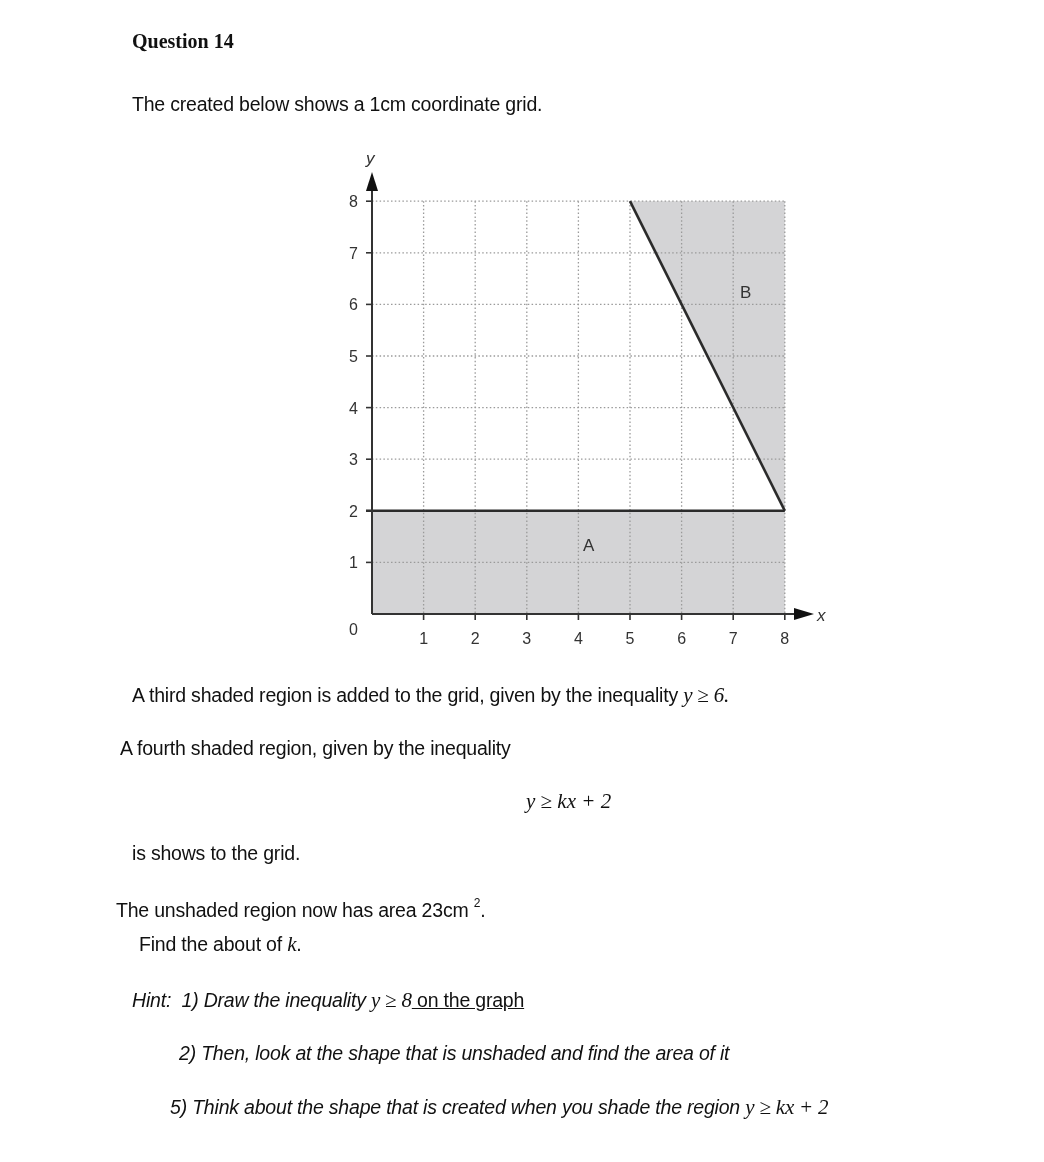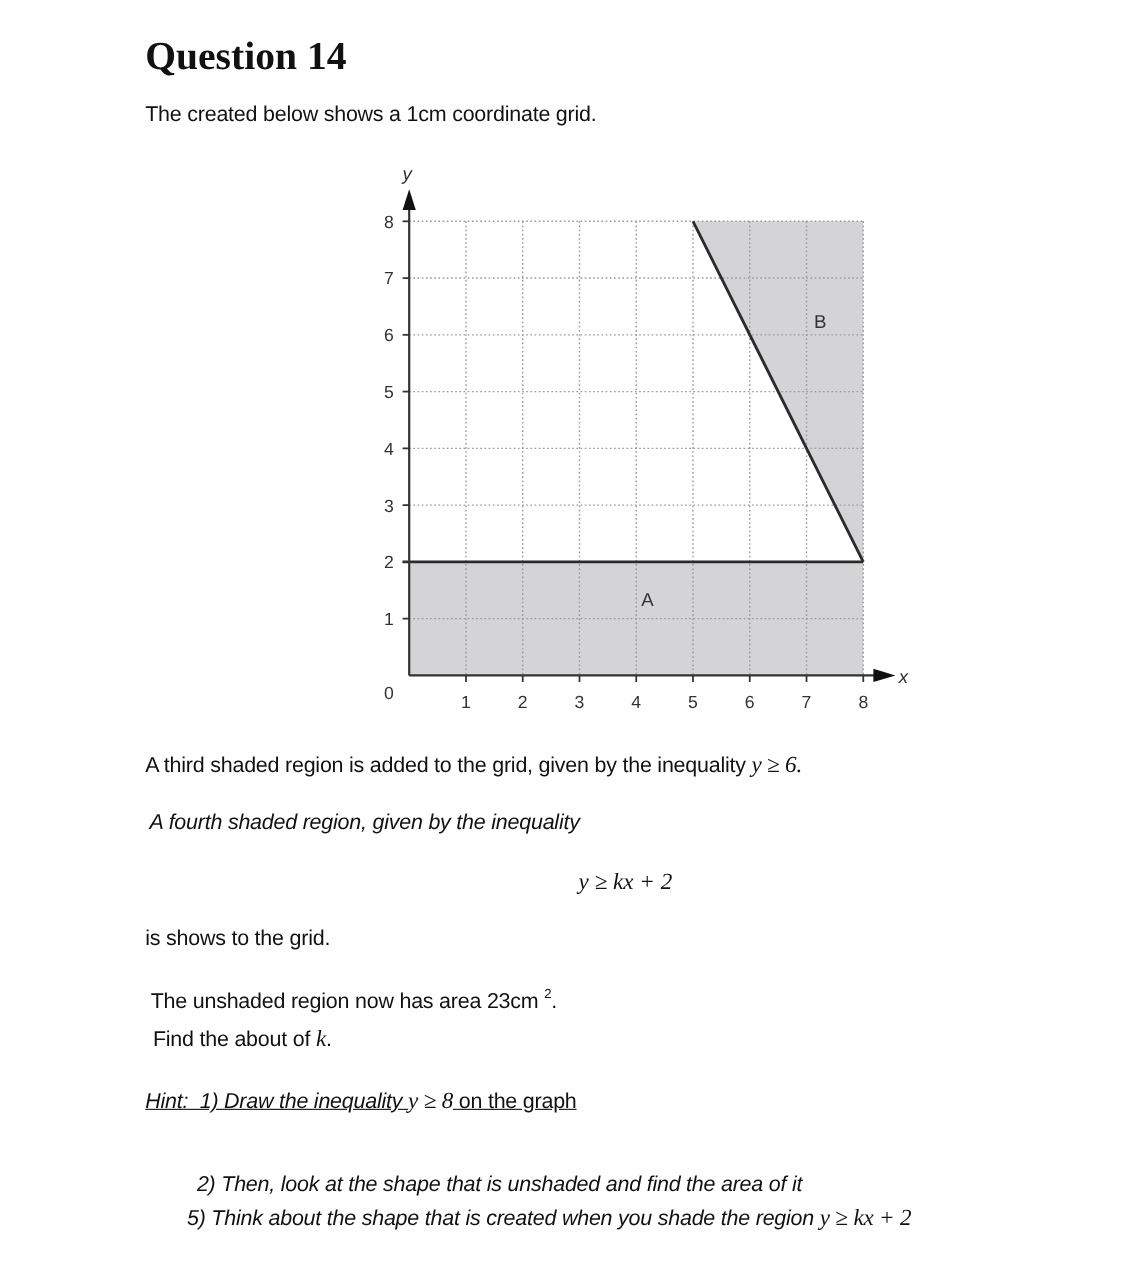--- a/index.html
+++ b/index.html
@@ -1,18 +1,18 @@
 <!DOCTYPE html>
 <html><head>
 <meta charset="utf-8">
 <style>
   html, body { margin: 0; padding: 0; background: #ffffff; }
   body { width: 1044px; height: 1162px; position: relative; overflow: hidden; color: #111; font-family: "Liberation Sans", "DejaVu Sans", sans-serif; }
   .abs { position: absolute; white-space: nowrap; }
-  .title { left: 132px; top: 30px; font-family: "Liberation Serif", "DejaVu Serif", serif; font-weight: bold; font-size: 36px; }
+  .title { left: 132px; top: 30px; font-family: "Liberation Serif", "DejaVu Serif", serif; font-weight: bold; font-size: 20px; }
   .txt { font-size: 19.5px; letter-spacing: -0.2px; }
   .math { font-family: "Liberation Serif", "DejaVu Serif", serif; font-size: 21px; }
   .mi { font-style: italic; }
   .it { font-style: italic; }
   sup { font-size: 12px; position: relative; top: -2px; }
   svg text { font-family: "Liberation Sans", "DejaVu Sans", sans-serif; }
 </style>
 </head>
 <body>
 
@@ -97,38 +97,38 @@
   </g>
 
   <text x="583" y="551" font-size="17" fill="#333">A</text>
   <text x="740" y="298" font-size="17" fill="#333">B</text>
 </svg>
 
 <div class="abs txt" style="left:132px; top:683px;">
   <span>A third shaded region is added to the grid, given by the inequality </span><span class="math mi">y ≥ 6.</span>
 </div>
 
-<div class="abs txt" style="left:136px; top:737px;font-style:italic;">A fourth shaded region, given by the inequality</div>
+<div class="abs txt" style="left:120px; top:737px;">A fourth shaded region, given by the inequality</div>
 
 <div class="abs math" style="left:526px; top:789px;">
   <span class="mi">y ≥ kx + 2</span>
 </div>
 
 <div class="abs txt" style="left:132px; top:842px;">is shows to the grid.</div>
 
-<div class="abs txt" style="left:137px; top:898px;">
+<div class="abs txt" style="left:116px; top:898px;">
   <span>The unshaded region now has area 23cm</span>
   <sup>2</sup><span>.</span>
 </div>
 
 <div class="abs txt" style="left:139px; top:932px;">
   <span>Find the about of </span><span class="math mi">k</span><span>.</span>
 </div>
 
 <div class="abs txt" style="left:132px; top:988px;">
-  <span class="it" style="white-space:pre;text-decoration:underline;">Hint:  1) Draw the inequality </span><span class="math mi">y ≥ 8</span><span style="white-space:pre;text-decoration:underline;"> on the graph</span>
+  <span class="it" style="white-space:pre;">Hint:  1) Draw the inequality </span><span class="math mi">y ≥ 8</span><span style="white-space:pre;text-decoration:underline;"> on the graph</span>
 </div>
 
-<div class="abs txt it" style="left:179px; top:1042px;margin-top:24px;">2) Then, look at the shape that is unshaded and find the area of it</div>
+<div class="abs txt it" style="left:179px; top:1042px;">2) Then, look at the shape that is unshaded and find the area of it</div>
 
 <div class="abs txt" style="left:170px; top:1095px;">
   <span class="it" style="white-space:pre;">5) Think about the shape that is created when you shade the region </span><span class="math mi">y ≥ kx + 2</span>
 </div>
 
 </body></html>

